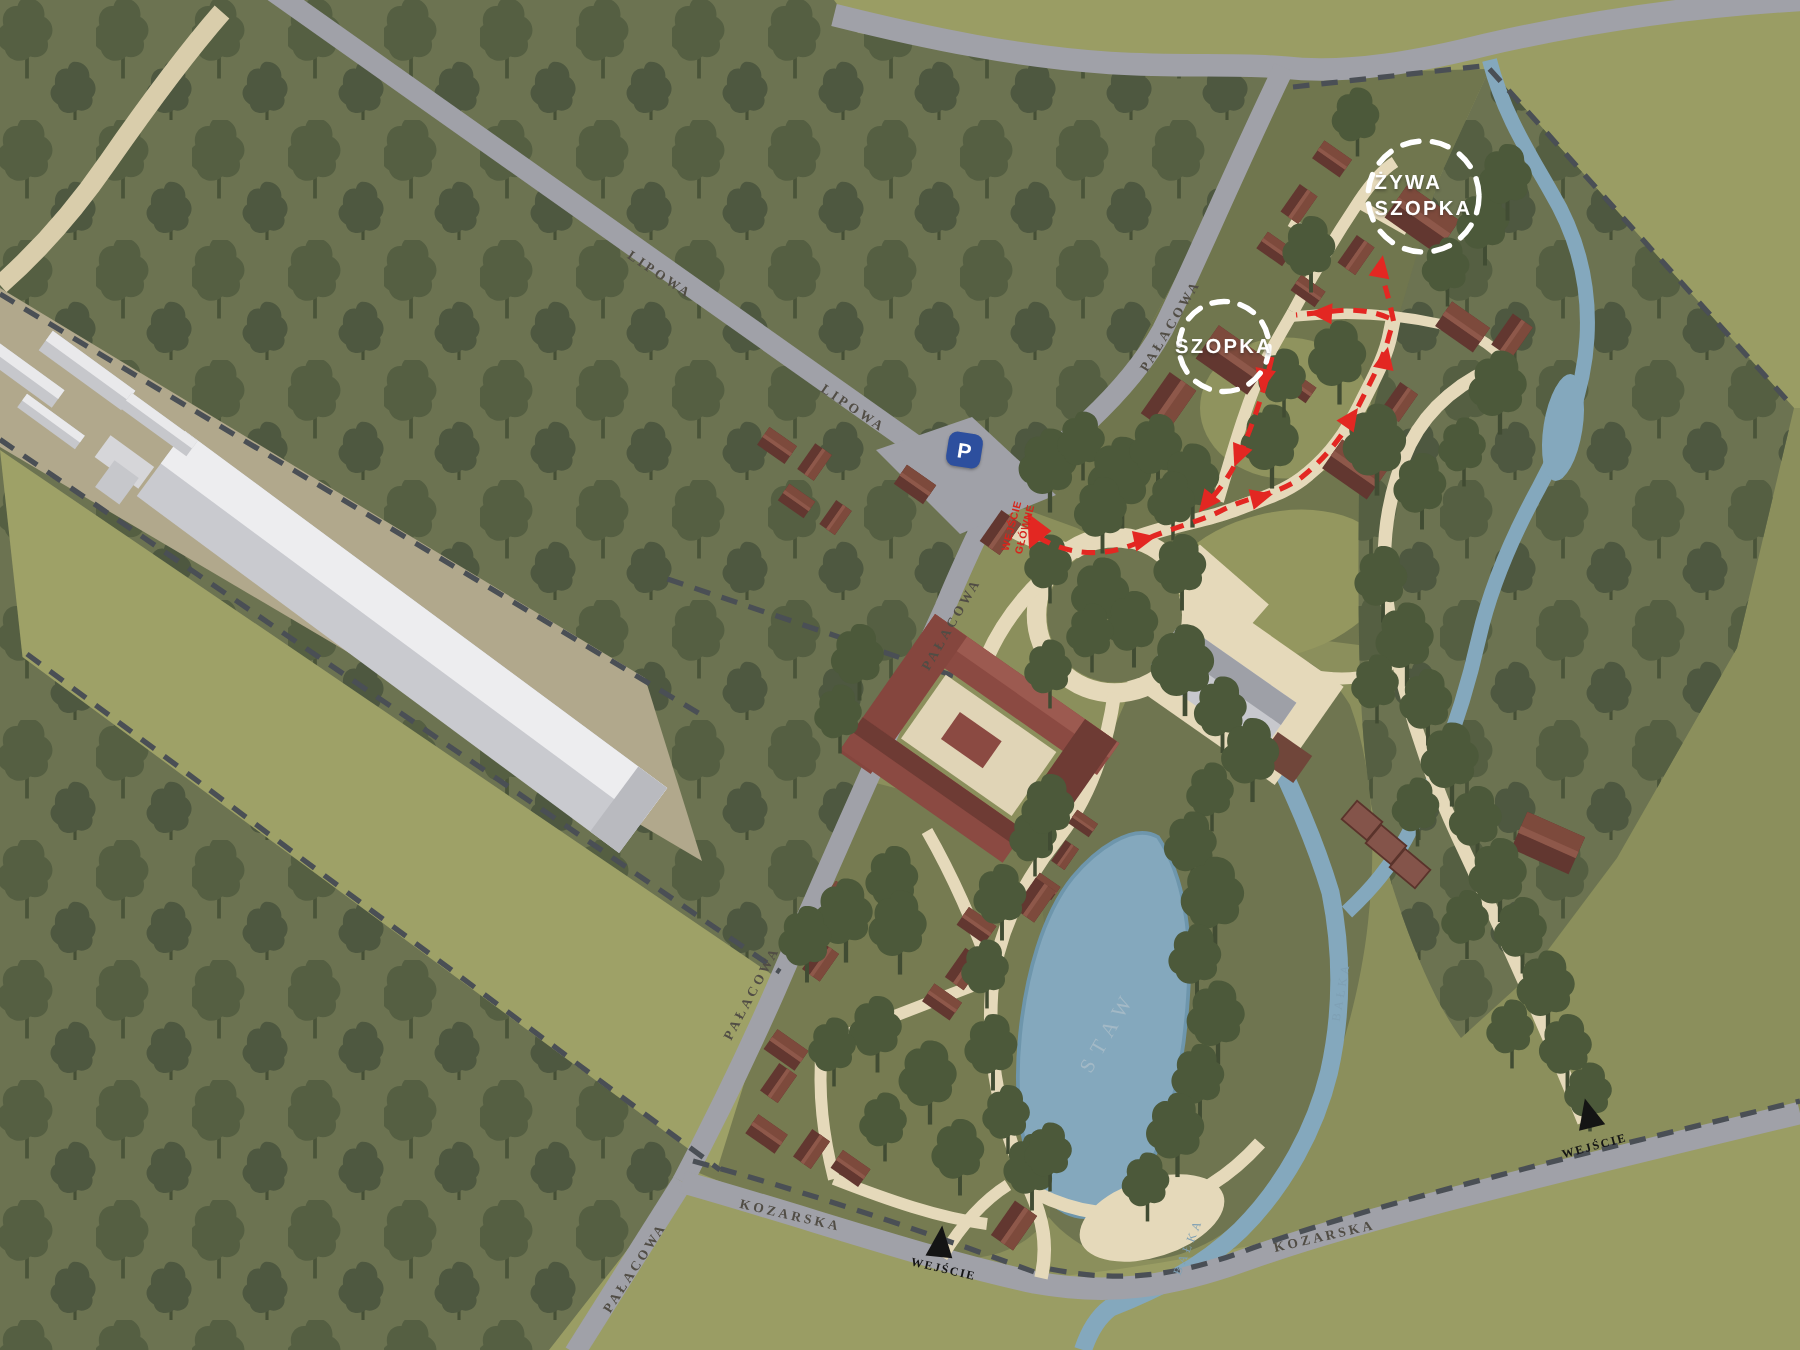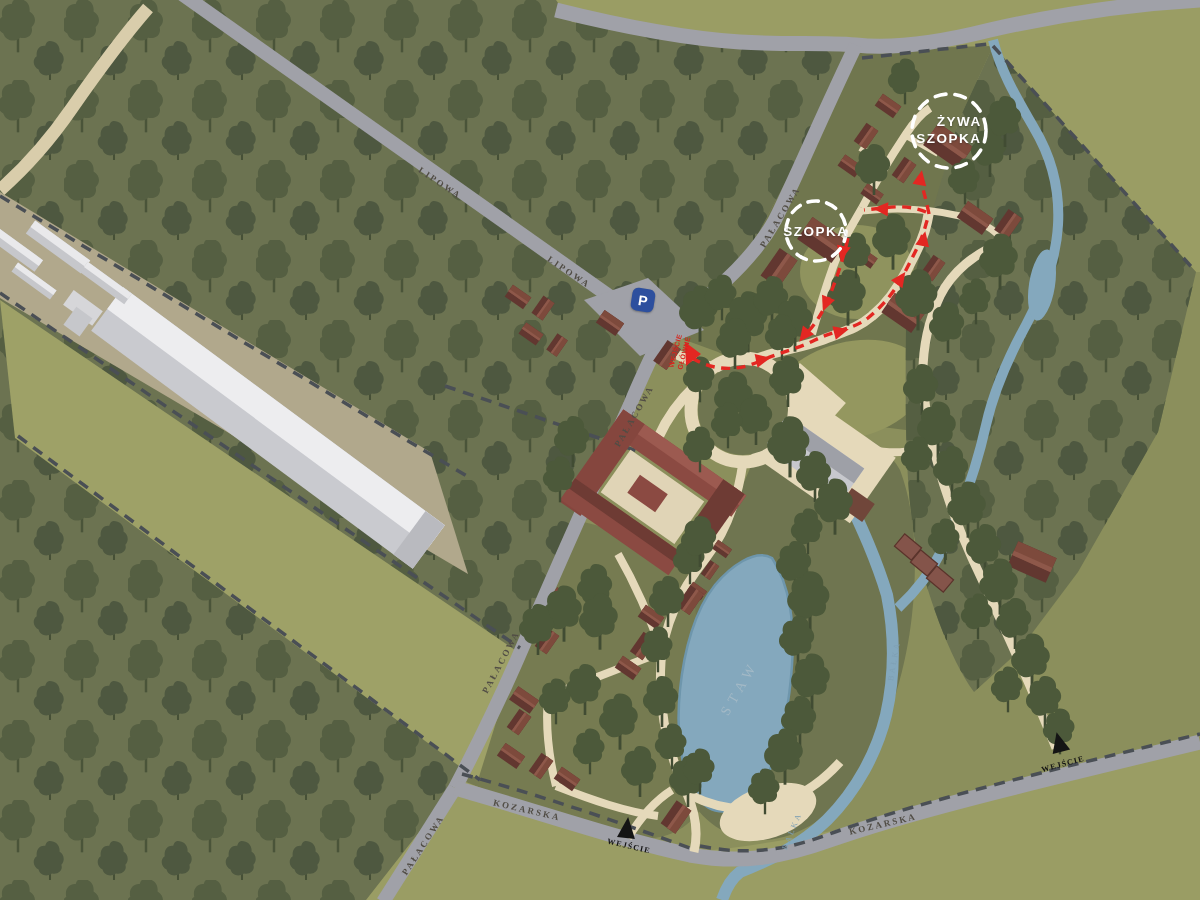--- a/index.html
+++ b/index.html
@@ -6,21 +6,21 @@
   .map{position:relative;width:1200px;height:900px;overflow:hidden;background:#9A9D64;
        font-family:"Liberation Sans",sans-serif;}
   .map svg{position:absolute;left:0;top:0;}
   .lbl{position:absolute;white-space:nowrap;transform:translate(-50%,-50%) rotate(var(--r,0deg));
        pointer-events:none;}
   .road-lbl{font-family:"Liberation Serif",serif;font-size:9px;letter-spacing:2.2px;
        color:#514D45;font-weight:bold;}
   .water-lbl{font-family:"Liberation Serif",serif;color:#A3B9C6;}
   .staw{font-size:14px;letter-spacing:6px;}
   .balka{font-size:8px;letter-spacing:2.5px;color:#7FA0B4;}
-  .poi-lbl{color:#fff;font-weight:bold;font-size:13.5px;letter-spacing:1.5px;text-align:right;
+  .poi-lbl{color:#fff;font-weight:bold;font-size:13.5px;letter-spacing:1.5px;text-align:left;
        line-height:17px;text-shadow:0 1px 2px rgba(40,40,30,.45);}
   .entrance-lbl{font-family:"Liberation Serif",serif;font-size:8px;font-weight:bold;
        color:#141414;letter-spacing:1.2px;}
   .entrance-main-lbl{color:#D6251D;font-size:7px;font-weight:bold;line-height:8.5px;
        text-align:center;letter-spacing:.4px;}
   .parking-sign{position:absolute;width:23px;height:23px;background:#2D4F9E;border-radius:6px;
        transform:translate(-50%,-50%) rotate(9deg);display:flex;align-items:center;
        justify-content:center;color:#fff;font-weight:bold;font-size:14px;
        box-shadow:0 1px 2px rgba(0,0,0,.3);}
 </style>

